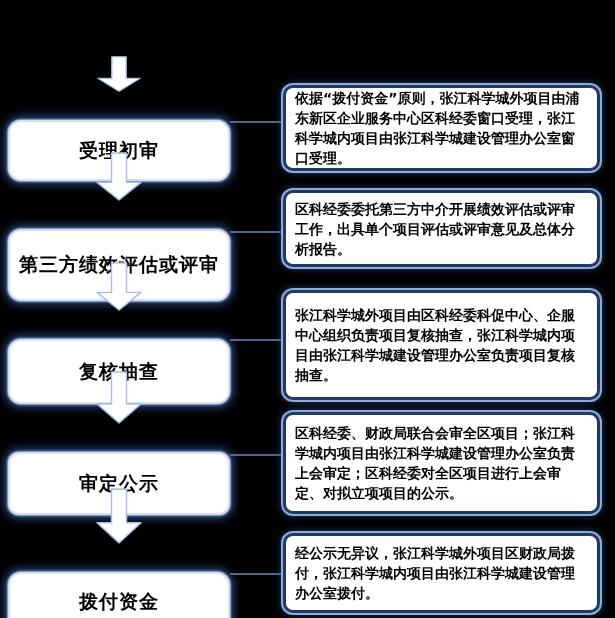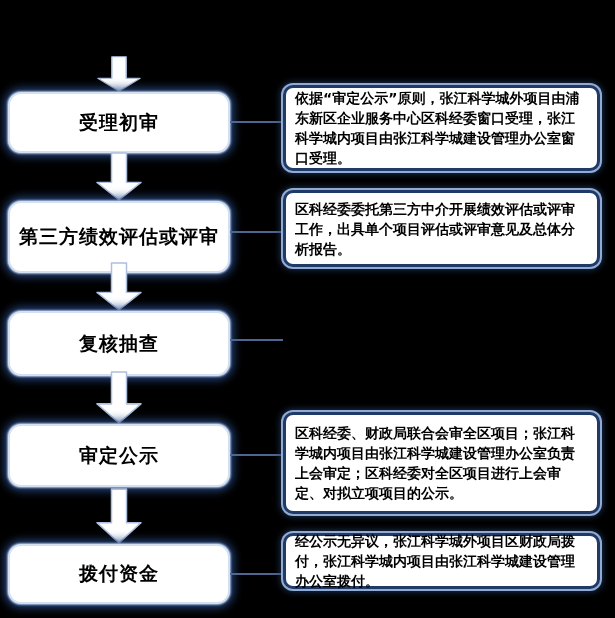--- a/index.html
+++ b/index.html
@@ -23,25 +23,26 @@
     border: 2px solid #d4e0f0;
     border-radius: 13px;
     box-shadow: 0 0 2px 1px #9fb6dc, 0 0 8px 4px rgba(42,74,133,0.85);
     display: flex;
     align-items: center;
     justify-content: center;
     font-size: 19px;
     font-weight: bold;
     letter-spacing: 1px;
     text-align: center;
+    margin-top: 28px;
   }
   .s1 { top: 92px;  height: 61px; }
   .s2 { top: 201px; height: 72px; }
   .s3 { top: 311px; height: 65px; }
-  .s4 { top: 424px; height: 63px; }
+  .s4 { top: 424px; height: 63px; border-radius: 11px; }
   .s5 { top: 544px; height: 60px; }
 
   
   .desc-box {
     position: absolute;
     left: 283px;
     width: 317px;
     box-sizing: border-box;
     background: #ffffff;
     border: 3px solid #1f3a66;
@@ -52,21 +53,21 @@
     padding: 4px 9px;
     font-size: 14px;
     line-height: 20px;
     font-weight: bold;
     text-align: left;
   }
   .d1 { top: 85px;  height: 86px; }
   .d2 { top: 190px; height: 77px; }
   .d3 { top: 290px; height: 110px; }
   .d4 { top: 412px; height: 102px; }
-  .d5 { top: 533px; height: 56px; justify-content: center; }
+  .d5 { top: 533px; height: 80px; justify-content: center; }
 
   
   .connector {
     position: absolute;
     left: 230px;
     width: 53px;
     height: 2px;
     background: #4f6690;
   }
   .c1 { top: 121px; }
@@ -93,21 +94,21 @@
     <svg viewBox="0 0 46 50" preserveAspectRatio="none" aria-hidden="true">
       <path d="M15.5 1 L30.5 1 L30.5 31 L45 31 L23 49 L1 31 L15.5 31 Z" fill="#ffffff" stroke="#aebfdd" stroke-width="1.5" stroke-linejoin="round"></path>
     </svg>
   </div>
 
   <div class="step-box s1">
     <span>受理初审</span>
   </div>
   <div class="connector c1"></div>
   <div class="desc-box d1">
-    <span>依据“审定公示”原则，张江科学城外项目由浦东新区企业服务中心区科经委窗口受理，张江科学城内项目由张江科学城建设管理办公室窗口受理。</span>
+    <span>依据“拨付资金”原则，张江科学城外项目由浦东新区企业服务中心区科经委窗口受理，张江科学城内项目由张江科学城建设管理办公室窗口受理。</span>
   </div>
 
   <div class="arrow a2">
     <svg viewBox="0 0 46 50" preserveAspectRatio="none" aria-hidden="true">
       <path d="M15.5 1 L30.5 1 L30.5 31 L45 31 L23 49 L1 31 L15.5 31 Z" fill="#ffffff" stroke="#aebfdd" stroke-width="1.5" stroke-linejoin="round"></path>
     </svg>
   </div>
 
   <div class="step-box s2">
     <span>第三方绩效评估或评审</span>
@@ -120,20 +121,23 @@
   <div class="arrow a3">
     <svg viewBox="0 0 46 50" preserveAspectRatio="none" aria-hidden="true">
       <path d="M15.5 1 L30.5 1 L30.5 31 L45 31 L23 49 L1 31 L15.5 31 Z" fill="#ffffff" stroke="#aebfdd" stroke-width="1.5" stroke-linejoin="round"></path>
     </svg>
   </div>
 
   <div class="step-box s3">
     <span>复核抽查</span>
   </div>
   <div class="connector c3"></div>
+  <div class="desc-box d3">
+    <span>张江科学城外项目由区科经委科促中心、企服中心组织负责项目复核抽查，张江科学城内项目由张江科学城建设管理办公室负责项目复核抽查。</span>
+  </div>
 
   <div class="arrow a4">
     <svg viewBox="0 0 46 50" preserveAspectRatio="none" aria-hidden="true">
       <path d="M15.5 1 L30.5 1 L30.5 31 L45 31 L23 49 L1 31 L15.5 31 Z" fill="#ffffff" stroke="#aebfdd" stroke-width="1.5" stroke-linejoin="round"></path>
     </svg>
   </div>
 
   <div class="step-box s4">
     <span>审定公示</span>
   </div>

